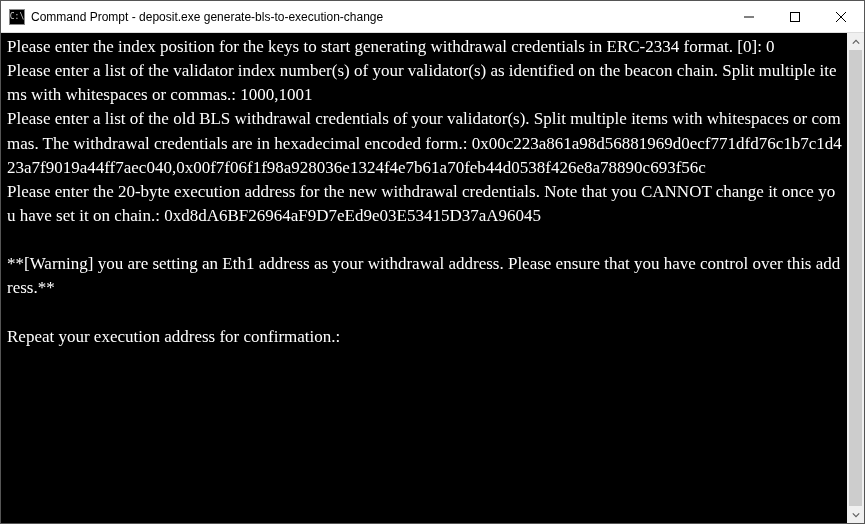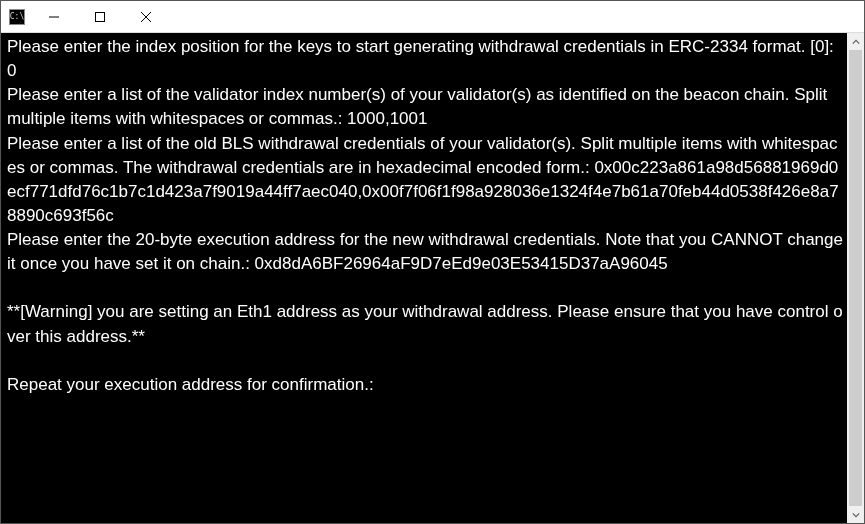--- a/index.html
+++ b/index.html
@@ -71,21 +71,21 @@
     .terminal-area {
       flex: 1;
       display: flex;
       background: #000;
       overflow: hidden;
     }
     .terminal {
       flex: 1;
       background: #000;
       color: #ffffff;
-      font-family: Liberation Sans, sans-serif;
+      font-family: Liberation Serif, serif;
       font-size: 17px;
       line-height: 1.42;
       padding: 2px 4px 2px 6px;
       white-space: pre-wrap;
       word-break: break-all;
       overflow-y: auto;
     }
     .scrollbar {
       width: 17px;
       background: #f0f0f0;
@@ -119,20 +119,21 @@
       background: #cdcdcd;
       cursor: pointer;
     }
   </style>
 </head>
 <body>
 
 <div class="window">
   <div class="titlebar">
     <div class="titlebar-icon">C:\</div>
+    <div class="title-text">Command Prompt - deposit.exe  generate-bls-to-execution-change</div>
     <div class="window-controls">
       <div class="window-btn">
         <svg viewBox="0 0 10 10">
             <line x1="0" y1="5" x2="10" y2="5" stroke="#000" stroke-width="1"></line>
           </svg>
       </div>
       <div class="window-btn">
         <svg viewBox="0 0 10 10">
             <rect x="0.5" y="0.5" width="9" height="9" fill="none" stroke="#000" stroke-width="1"></rect>
           </svg>

